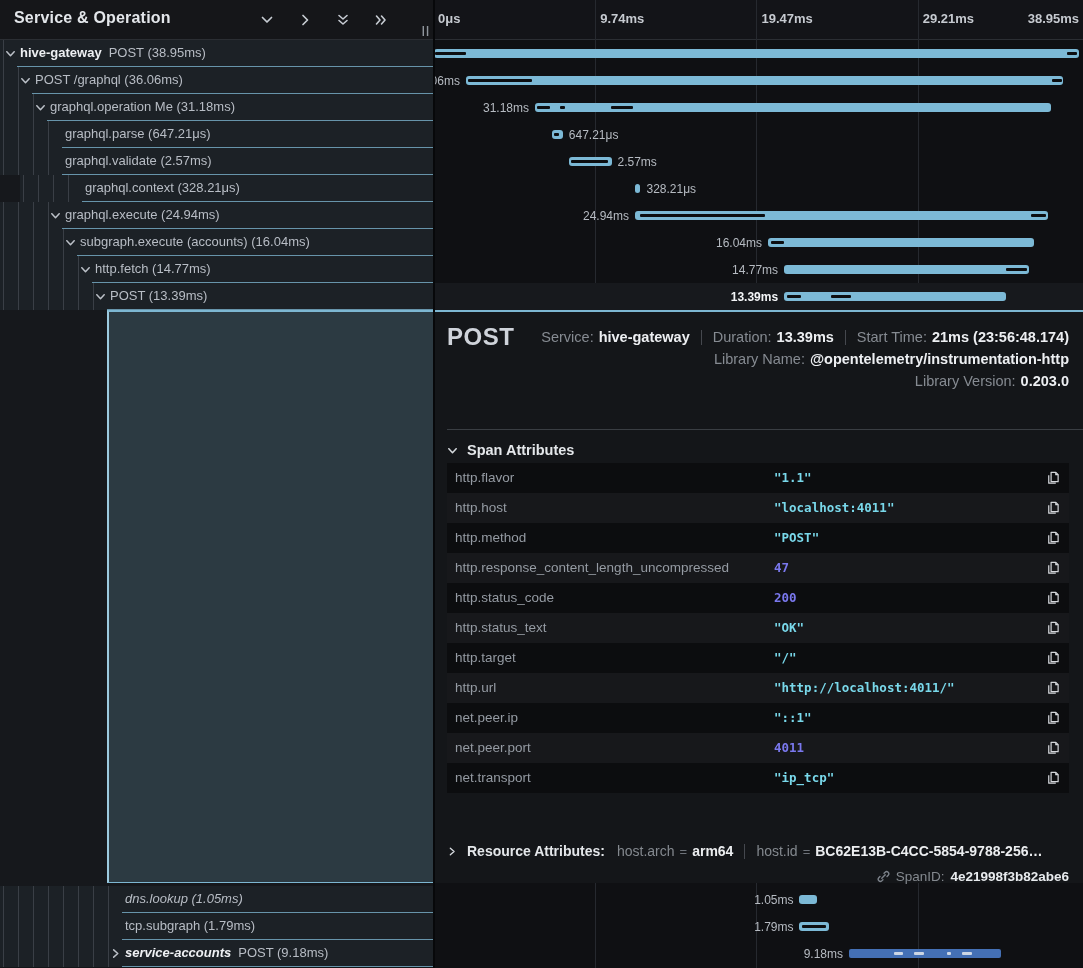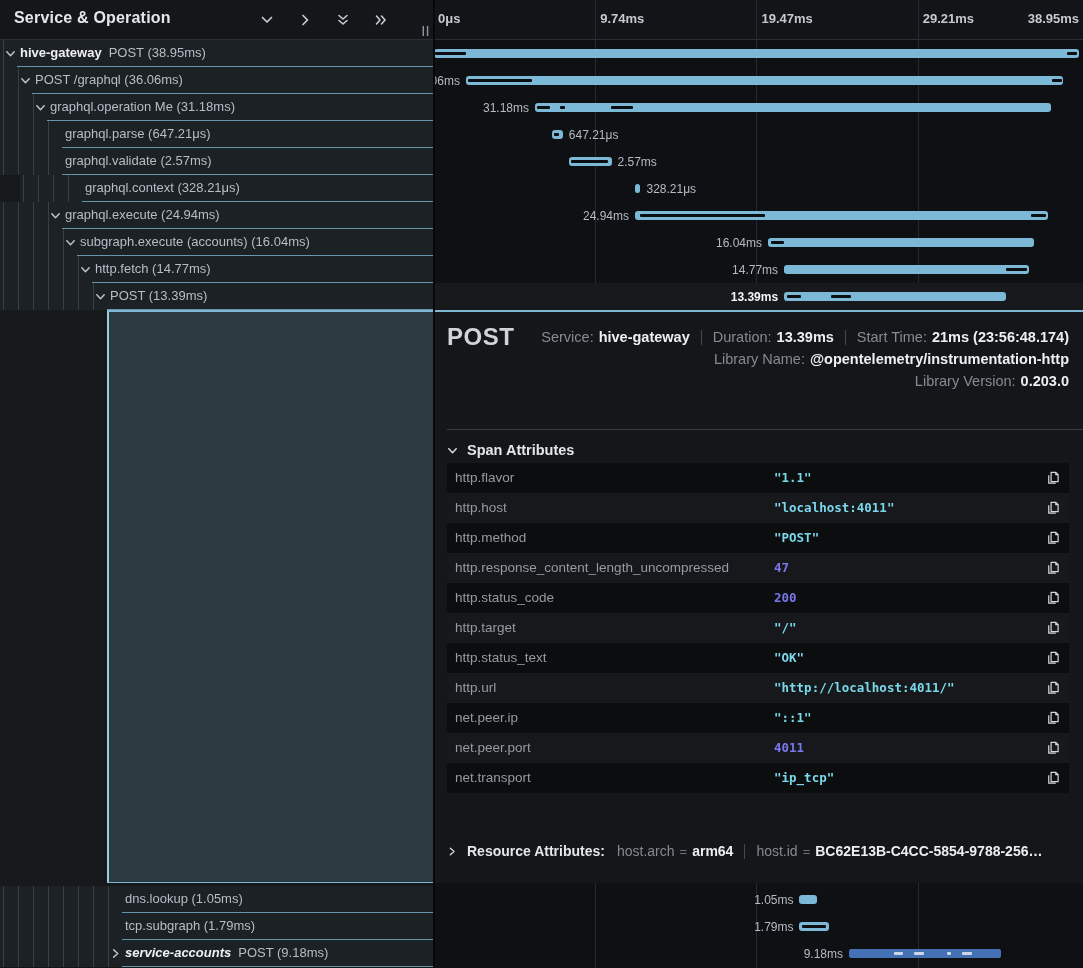--- a/index.html
+++ b/index.html
@@ -258,31 +258,31 @@
           <div class="arow">
             <span class="akey">http.status_code</span>
             <span class="aval num">200</span>
             <span class="acopy"><svg width="15" height="15" viewBox="0 0 16 16" fill="none" stroke="currentColor" stroke-width="1.3" stroke-linejoin="round">
   <path d="M4 5.5 V14 h7.5"></path>
                 <path d="M6.5 2.5 h5 L14 5 v7.5 h-7.5 z"></path>
                 <path d="M11.5 2.5 V5 H14"></path>
               </svg></span>
           </div>
           <div class="arow">
+            <span class="akey">http.status_text</span>
+            <span class="aval str">"OK"</span>
+            <span class="acopy"><svg width="15" height="15" viewBox="0 0 16 16" fill="none" stroke="currentColor" stroke-width="1.3" stroke-linejoin="round">
+  <path d="M4 5.5 V14 h7.5"></path>
+                <path d="M6.5 2.5 h5 L14 5 v7.5 h-7.5 z"></path>
+                <path d="M11.5 2.5 V5 H14"></path>
+              </svg></span>
+          </div>
+          <div class="arow">
             <span class="akey">http.target</span>
             <span class="aval str">"/"</span>
-            <span class="acopy"><svg width="15" height="15" viewBox="0 0 16 16" fill="none" stroke="currentColor" stroke-width="1.3" stroke-linejoin="round">
-  <path d="M4 5.5 V14 h7.5"></path>
-                <path d="M6.5 2.5 h5 L14 5 v7.5 h-7.5 z"></path>
-                <path d="M11.5 2.5 V5 H14"></path>
-              </svg></span>
-          </div>
-          <div class="arow">
-            <span class="akey">http.status_text</span>
-            <span class="aval str">"OK"</span>
             <span class="acopy"><svg width="15" height="15" viewBox="0 0 16 16" fill="none" stroke="currentColor" stroke-width="1.3" stroke-linejoin="round">
   <path d="M4 5.5 V14 h7.5"></path>
                 <path d="M6.5 2.5 h5 L14 5 v7.5 h-7.5 z"></path>
                 <path d="M11.5 2.5 V5 H14"></path>
               </svg></span>
           </div>
           <div class="arow">
             <span class="akey">http.url</span>
             <span class="aval str">"http://localhost:4011/"</span>
             <span class="acopy"><svg width="15" height="15" viewBox="0 0 16 16" fill="none" stroke="currentColor" stroke-width="1.3" stroke-linejoin="round">
@@ -323,20 +323,31 @@
       <div id="resource-line">
         <span class="chev">
           <svg width="10" height="11" viewBox="0 0 12 12">
               <polyline points="4,2 8.5,6 4,10" fill="none" stroke="currentColor" stroke-width="1.6" stroke-linecap="round" stroke-linejoin="round"></polyline>
             </svg>
         </span>
         <span id="resource-title">Resource Attributes:</span>
         <span id="resource-items"><span class="rkey">host.arch</span><span class="req">=</span><span class="rval">arm64</span><span class="vsep" style="display: inline-block; vertical-align: -3px;"></span><span class="rkey">host.id</span><span class="req">=</span><span class="rval">BC62E13B-C4CC-5854-9788-256…</span></span>
       </div>
 
+      <div id="spanid-line">
+        <span id="spanid-link">
+          <svg width="13" height="13" viewBox="0 0 14 14" fill="none" stroke="currentColor" stroke-width="1.5" stroke-linecap="round">
+            <path d="M5.2 8.8 L8.8 5.2"></path>
+            <path d="M7.6 3.6 l1.2-1.2 a2.3 2.3 0 0 1 3.25 3.25 L10.8 6.9"></path>
+            <path d="M6.4 10.4 l-1.2 1.2 a2.3 2.3 0 0 1 -3.25 -3.25 L3.2 7.1"></path>
+          </svg>
+        </span>
+        <span id="spanid-label">SpanID:</span>
+        <span id="spanid-value">4e21998f3b82abe6</span>
+      </div>
     </div>
   </div>
 
   <div id="left-pane">
     <div id="left-strip">
       <div id="teal-box"></div>
     </div>
     <div id="tree-rows">
         <div class="trow" style="top: 40px;">
           <div class="guide" style="left: 3px;"></div>
@@ -446,21 +457,21 @@
           <div class="guide" style="left: 78px;"></div>
           <div class="guide" style="left: 93px;"></div>
           <div class="rowline" style="left: 107px;"></div>
           <span class="texp" style="left: 94px;">
             <svg width="11" height="11" viewBox="0 0 12 12">
               <polyline points="2,4 6,8.5 10,4" fill="none" stroke="currentColor" stroke-width="1.6" stroke-linecap="round" stroke-linejoin="round"></polyline>
             </svg>
           </span>
           <span class="tlabel" style="left: 110px;"><span class="op">POST (13.39ms)</span></span>
         </div>
-        <div class="trow" style="top: 886px;">
+        <div class="trow" style="top: 886px; font-style: italic;">
           <div class="guide" style="left: 3px;"></div>
           <div class="guide" style="left: 18px;"></div>
           <div class="guide" style="left: 33px;"></div>
           <div class="guide" style="left: 48px;"></div>
           <div class="guide" style="left: 63px;"></div>
           <div class="guide" style="left: 78px;"></div>
           <div class="guide" style="left: 93px;"></div>
           <div class="guide" style="left: 108px;"></div>
           <div class="rowline" style="left: 122px;"></div>
           <span class="tlabel" style="left: 125px;"><span class="op">dns.lookup (1.05ms)</span></span>

